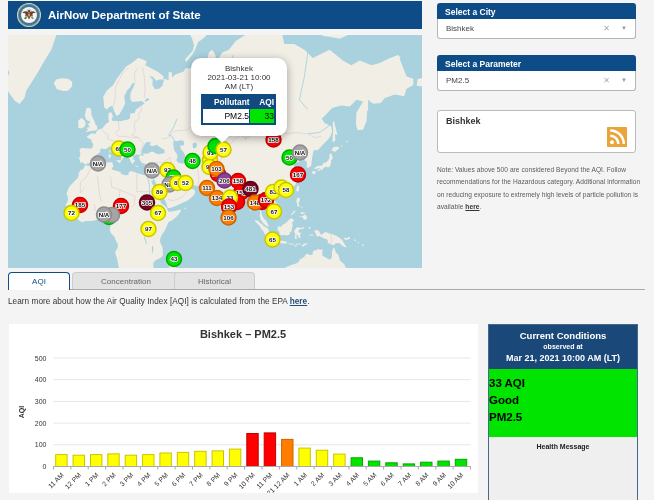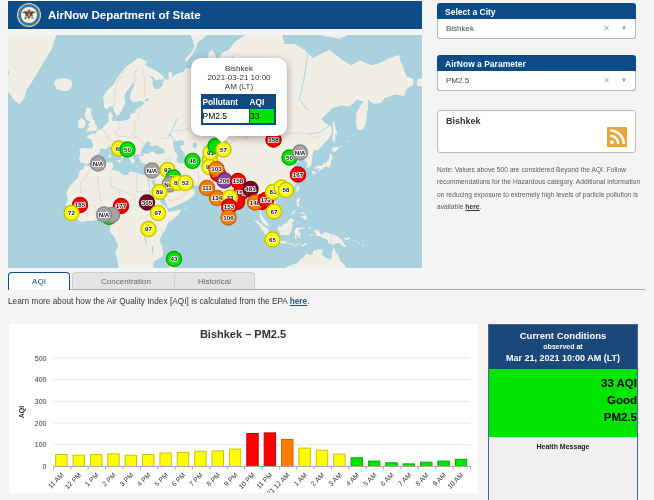--- a/index.html
+++ b/index.html
@@ -217,39 +217,39 @@
     <text x="289.5" y="159.7" font-size="6.2" font-weight="bold" text-anchor="middle" fill="#111" stroke="#fff" stroke-width="1.6" paint-order="stroke" font-family="Liberation Sans, sans-serif">50</text>
     <circle cx="300" cy="152.5" r="7.5" fill="#a5a5a5" stroke="#8c8c8c" stroke-width="1.5"></circle>
     <text x="300" y="154.7" font-size="6.2" font-weight="bold" text-anchor="middle" fill="#111" stroke="#fff" stroke-width="1.6" paint-order="stroke" font-family="Liberation Sans, sans-serif">N/A</text>
     <circle cx="298" cy="174.5" r="7.5" fill="#ff0000" stroke="#c40000" stroke-width="1.5"></circle>
     <text x="298" y="176.7" font-size="6.2" font-weight="bold" text-anchor="middle" fill="#111" stroke="#fff" stroke-width="1.6" paint-order="stroke" font-family="Liberation Sans, sans-serif">167</text>
 </svg>
 
 <div class="abs" style="left:191px;top:58px;width:96px;height:78px;background:#fff;border-radius:10px;box-shadow:0 2px 8px rgba(0,0,0,0.35);z-index:5"></div>
 <div class="abs" style="left:214px;top:135px;width:0;height:0;border-left:8px solid transparent;border-right:8px solid transparent;border-top:8px solid #fff;z-index:5"></div>
 <div class="abs" style="left:191px;top:63.5px;width:96px;text-align:center;font-size:8px;line-height:9.2px;color:#333;z-index:6">Bishkek<br>2021-03-21 10:00<br>AM (LT)</div>
-<table class="abs" style="left:200.5px;top:93.5px;width:75.5px;border-collapse:collapse;border:2px solid #114a80;z-index:6;text-align:left;table-layout:fixed">
+<table class="abs" style="left:200.5px;top:93.5px;width:75.5px;border-collapse:collapse;border:2px solid #114a80;z-index:6;text-align:right;table-layout:fixed">
 <tbody>
       <tr style="background:#114a80;color:#fff;font-weight:bold;font-size:8.3px;height:14px">
         <td style="width:48px">Pollutant</td>
         <td>AQI</td>
       </tr>
 <tr style="font-size:8.5px;height:15px">
         <td style="border:1px solid #114a80">PM2.5</td>
         <td style="background:#00e400;border:1px solid #114a80">33</td>
       </tr>
 </tbody>
   </table>
 
 <div class="abs" style="left:437px;top:3px;width:199px;height:16px;background:#0d4c86;border-radius:3px 3px 0 0;color:#fff;font-size:8.5px;font-weight:bold;padding:3.5px 0 0 8px">Select a City</div>
 <div class="abs" style="left:437px;top:19px;width:199px;height:20px;background:#fff;border:1px solid #b5b5b5;border-top:none;border-radius:0 0 3px 3px;font-size:8px;color:#444;padding:5px 0 0 8px">Bishkek
 <span class="abs" style="right:25px;top:5px;color:#aaa;font-size:8px">✕</span>
 <span class="abs" style="right:8px;top:6px;color:#999;font-size:6px">▼</span></div>
 
-<div class="abs" style="left:437px;top:55px;width:199px;height:16px;background:#0d4c86;border-radius:3px 3px 0 0;color:#fff;font-size:8.5px;font-weight:bold;padding:3.5px 0 0 8px">AirNow a Parameter</div>
+<div class="abs" style="left:437px;top:55px;width:199px;height:16px;background:#0d4c86;border-radius:3px 3px 0 0;color:#fff;font-size:8.5px;font-weight:bold;padding:3.5px 0 0 8px">Select a Parameter</div>
 <div class="abs" style="left:437px;top:71px;width:199px;height:20px;background:#fff;border:1px solid #b5b5b5;border-top:none;border-radius:0 0 3px 3px;font-size:8px;color:#444;padding:5px 0 0 8px">PM2.5
 <span class="abs" style="right:25px;top:5px;color:#aaa;font-size:8px">✕</span>
 <span class="abs" style="right:8px;top:6px;color:#999;font-size:6px">▼</span></div>
 
 <div class="abs" style="left:437px;top:110px;width:199px;height:43px;background:#fff;border:1px solid #bbb;border-radius:3px">
 <div class="abs" style="left:8px;top:5px;font-size:9px;font-weight:bold;color:#333">Bishkek</div>
 <svg width="20" height="20" viewBox="0 0 20 20" style="position:absolute;right:8px;bottom:5px">
 <rect width="20" height="20" rx="0.8" fill="#e9a43c"></rect>
 <circle cx="5" cy="15.2" r="2" fill="#fff"></circle>
 <path d="M3.2 8.8 a8.2 8.2 0 0 1 8.2 8.2" fill="none" stroke="#fff" stroke-width="2.5"></path>
@@ -357,14 +357,14 @@
     <text x="454.8" y="151.5" font-size="6.8" fill="#333" text-anchor="end" transform="rotate(-45 454.8 151.5)" font-family="Liberation Sans, sans-serif">10 AM</text>
 <text x="15" y="88" font-size="7" font-weight="bold" fill="#333" text-anchor="middle" transform="rotate(-90 15 88)" font-family="Liberation Sans, sans-serif">AQI</text>
 </svg>
 
 <div class="abs" style="left:488px;top:324px;width:150px;height:205px;border:1px solid #44688e;background:#efefef">
 <div style="background:#1a4879;color:#fff;text-align:center;height:44px;padding-top:4.5px">
 <div style="font-size:9.5px;font-weight:bold">Current Conditions</div>
 <div style="font-size:7px;font-weight:bold;margin-top:2.5px">observed at</div>
 <div style="font-size:9px;font-weight:bold;margin-top:2.5px">Mar 21, 2021 10:00 AM (LT)</div>
 </div>
-<div style="background:#00e400;height:68px;text-align:right;color:#000;font-weight:bold;font-size:11.5px;line-height:17.2px;padding-top:6px">33 AQI<br>Good<br>PM2.5</div>
+<div style="background:#00e400;height:68px;text-align:left;color:#000;font-weight:bold;font-size:11.5px;line-height:17.2px;padding-top:6px">33 AQI<br>Good<br>PM2.5</div>
 <div style="text-align:center;font-size:7px;font-weight:bold;color:#222;padding-top:5.5px">Health Message</div>
 </div>
 </body></html>

